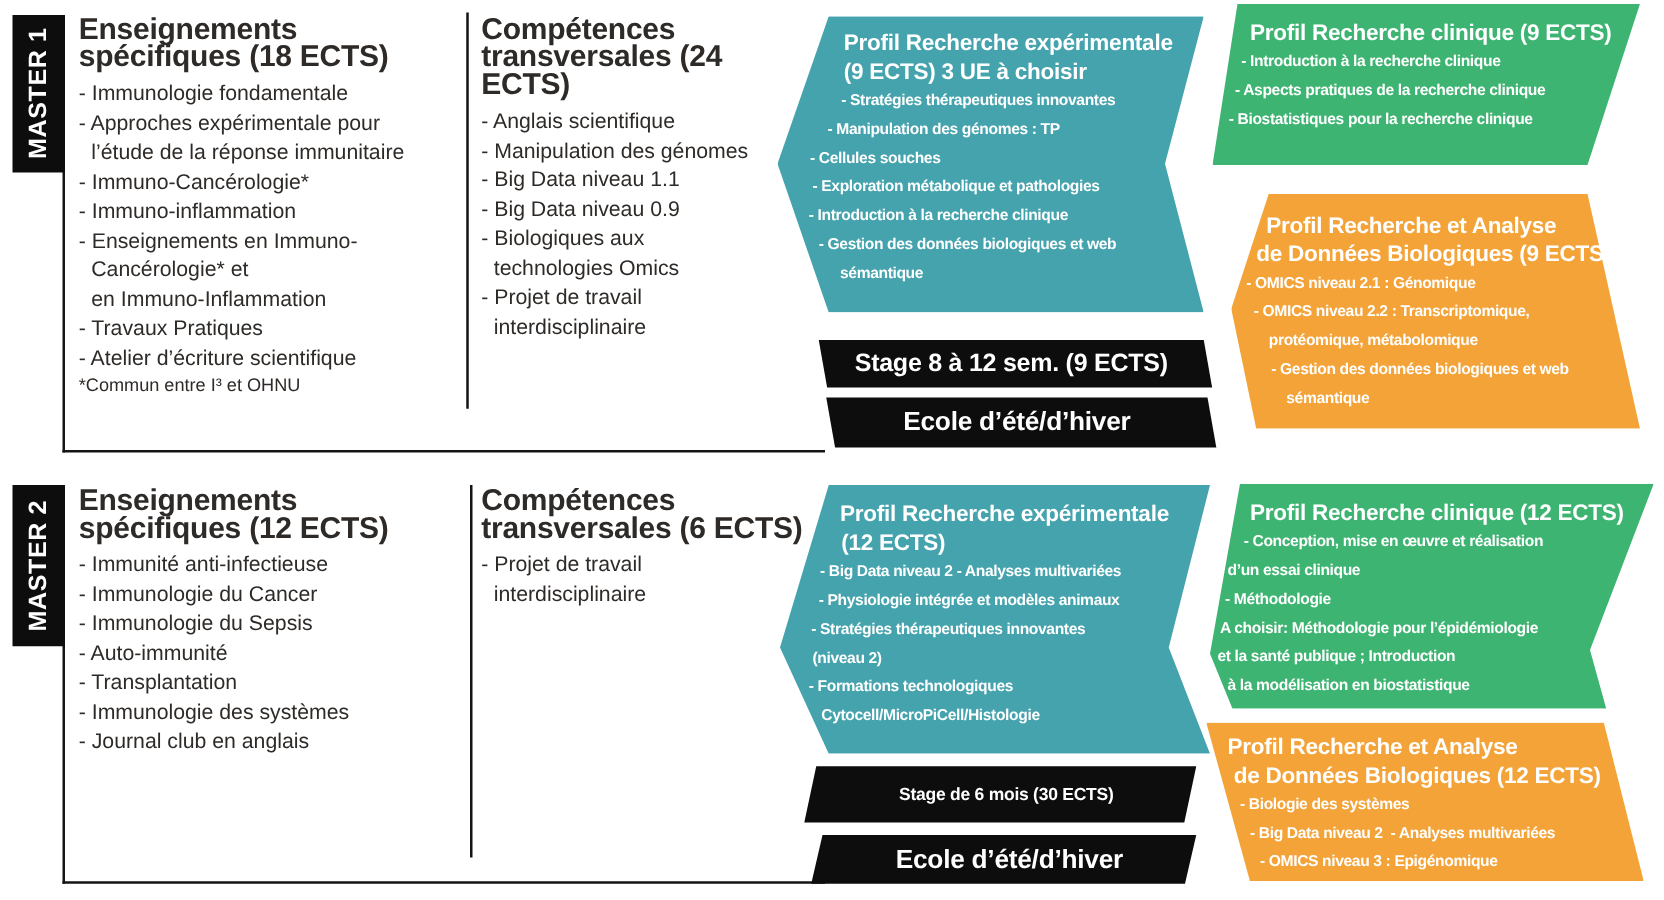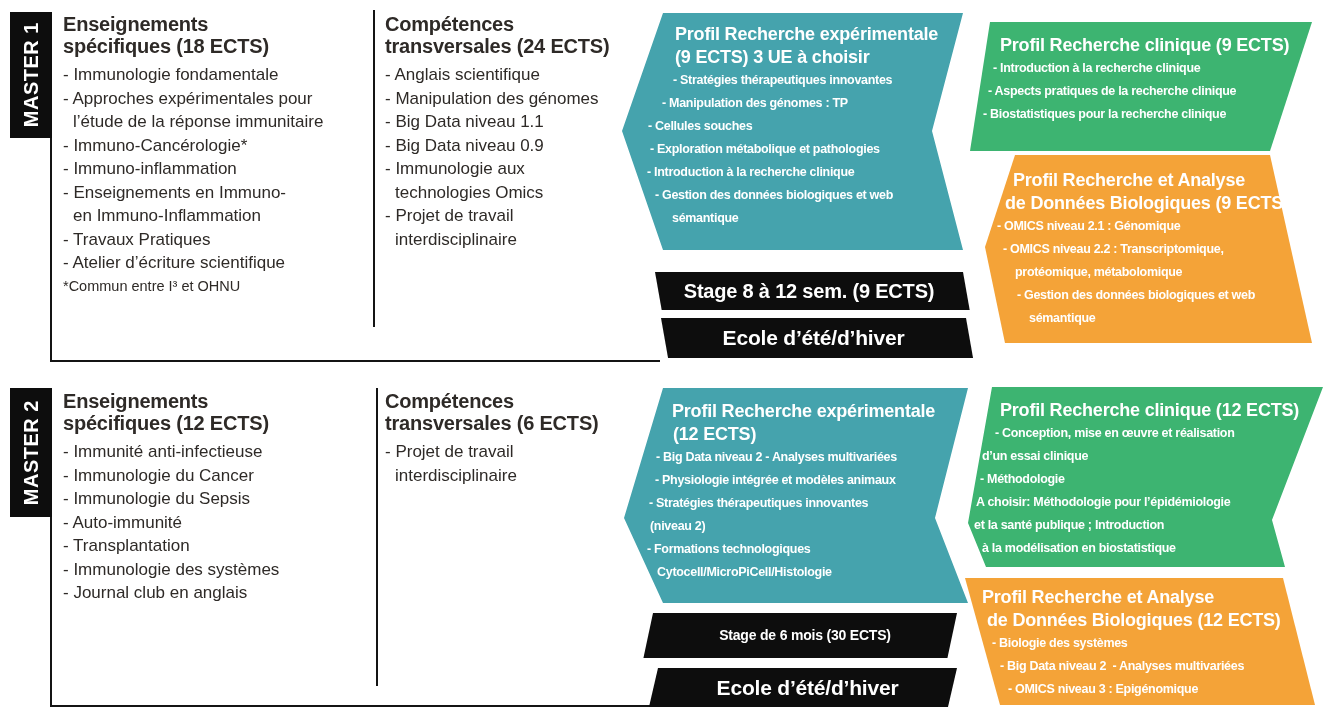--- a/index.html
+++ b/index.html
@@ -7,21 +7,21 @@
           font-family:"Liberation Sans",sans-serif;overflow:hidden;}
   
   .tab{position:absolute;background:#0d0d0d;display:flex;align-items:center;justify-content:center;}
   .tab .vtext{writing-mode:vertical-rl;transform:rotate(180deg);color:#fff;
           font-weight:bold;font-size:20px;letter-spacing:.5px;white-space:pre;}
   
   .box{position:absolute;border-left:2px solid #141414;border-bottom:2px solid #141414;}
   .vline{position:absolute;width:0;border-left:2px solid #141414;}
   
   .colblock{position:absolute;color:#2e2a27;}
-  .coltitle{font-size:20px;font-weight:bold;line-height:22px;letter-spacing:-0.2px;}
+  .coltitle{font-size:24px;font-weight:bold;line-height:22px;letter-spacing:-0.2px;}
   .colitems{margin-top:6px;font-size:17px;line-height:23.5px;}
   .colitems .ln{white-space:pre;}
   .ind{padding-left:10px;}
   .foot{font-size:14.5px;margin-top:0;}
   
   .shape{position:absolute;}
   .shape .bg{position:absolute;left:0;top:0;right:0;bottom:0;}
   .shape .txt{position:relative;color:#fff;font-weight:bold;font-size:12.5px;
           line-height:23px;letter-spacing:-0.3px;}
   .shape .ln{white-space:pre;}
@@ -45,43 +45,44 @@
     <span class="vtext">MASTER 1</span>
   </div>
 
   <div class="colblock" style="left:63px;top:13px;width:305px;">
     <div class="coltitle">
       <div>Enseignements</div>
       <div>spécifiques (18 ECTS)</div>
     </div>
     <div class="colitems">
       <div class="ln">- Immunologie fondamentale</div>
-      <div class="ln">- Approches expérimentales pour</div>
+      <div class="ln">- Approches expérimentale pour</div>
       <div class="ln ind">l’étude de la réponse immunitaire</div>
       <div class="ln">- Immuno-Cancérologie*</div>
       <div class="ln">- Immuno-inflammation</div>
       <div class="ln">- Enseignements en Immuno-</div>
+      <div class="ln ind">Cancérologie* et</div>
       <div class="ln ind">en Immuno-Inflammation</div>
       <div class="ln">- Travaux Pratiques</div>
       <div class="ln">- Atelier d’écriture scientifique</div>
       <div class="ln foot">*Commun entre I³ et OHNU</div>
     </div>
   </div>
 
   <div class="colblock" style="left:385px;top:13px;width:265px;">
     <div class="coltitle">
       <div>Compétences</div>
       <div>transversales (24 ECTS)</div>
     </div>
     <div class="colitems">
       <div class="ln">- Anglais scientifique</div>
       <div class="ln">- Manipulation des génomes</div>
       <div class="ln">- Big Data niveau 1.1</div>
       <div class="ln">- Big Data niveau 0.9</div>
-      <div class="ln">- Immunologie aux</div>
+      <div class="ln">- Biologiques aux</div>
       <div class="ln ind">technologies Omics</div>
       <div class="ln">- Projet de travail</div>
       <div class="ln ind">interdisciplinaire</div>
     </div>
   </div>
 
   <div class="shape" style="left:622px;top:13px;width:341px;height:237px;">
     <div class="bg" style="background:#45a3ad;clip-path:polygon(41px 0px,341px 0px,310px 118px,341px 237px,41px 237px,0px 118px);"></div>
     <div class="txt" style="padding-top:10px;">
       <div class="ln hd" style="padding-left:53px">Profil Recherche expérimentale</div>
@@ -89,21 +90,21 @@
       <div class="ln" style="padding-left:51px">- Stratégies thérapeutiques innovantes</div>
       <div class="ln" style="padding-left:40px">- Manipulation des génomes : TP</div>
       <div class="ln" style="padding-left:26px">- Cellules souches</div>
       <div class="ln" style="padding-left:28px">- Exploration métabolique et pathologies</div>
       <div class="ln" style="padding-left:25px">- Introduction à la recherche clinique</div>
       <div class="ln" style="padding-left:33px">- Gestion des données biologiques et web</div>
       <div class="ln" style="padding-left:50px">sémantique</div>
     </div>
   </div>
 
-  <div class="shape" style="left:970px;top:22px;width:342px;height:160px;">
+  <div class="shape" style="left:970px;top:3px;width:342px;height:160px;">
     <div class="bg" style="background:#3db471;clip-path:polygon(20px 0px,342px 0px,300px 129px,0px 129px);"></div>
     <div class="txt" style="padding-top:12px;">
       <div class="ln hd" style="padding-left:30px">Profil Recherche clinique (9 ECTS)</div>
       <div class="ln" style="padding-left:23px">- Introduction à la recherche clinique</div>
       <div class="ln" style="padding-left:18px">- Aspects pratiques de la recherche clinique</div>
       <div class="ln" style="padding-left:13px">- Biostatistiques pour la recherche clinique</div>
     </div>
   </div>
 
   <div class="shape" style="left:985px;top:155px;width:327px;height:188px;">

